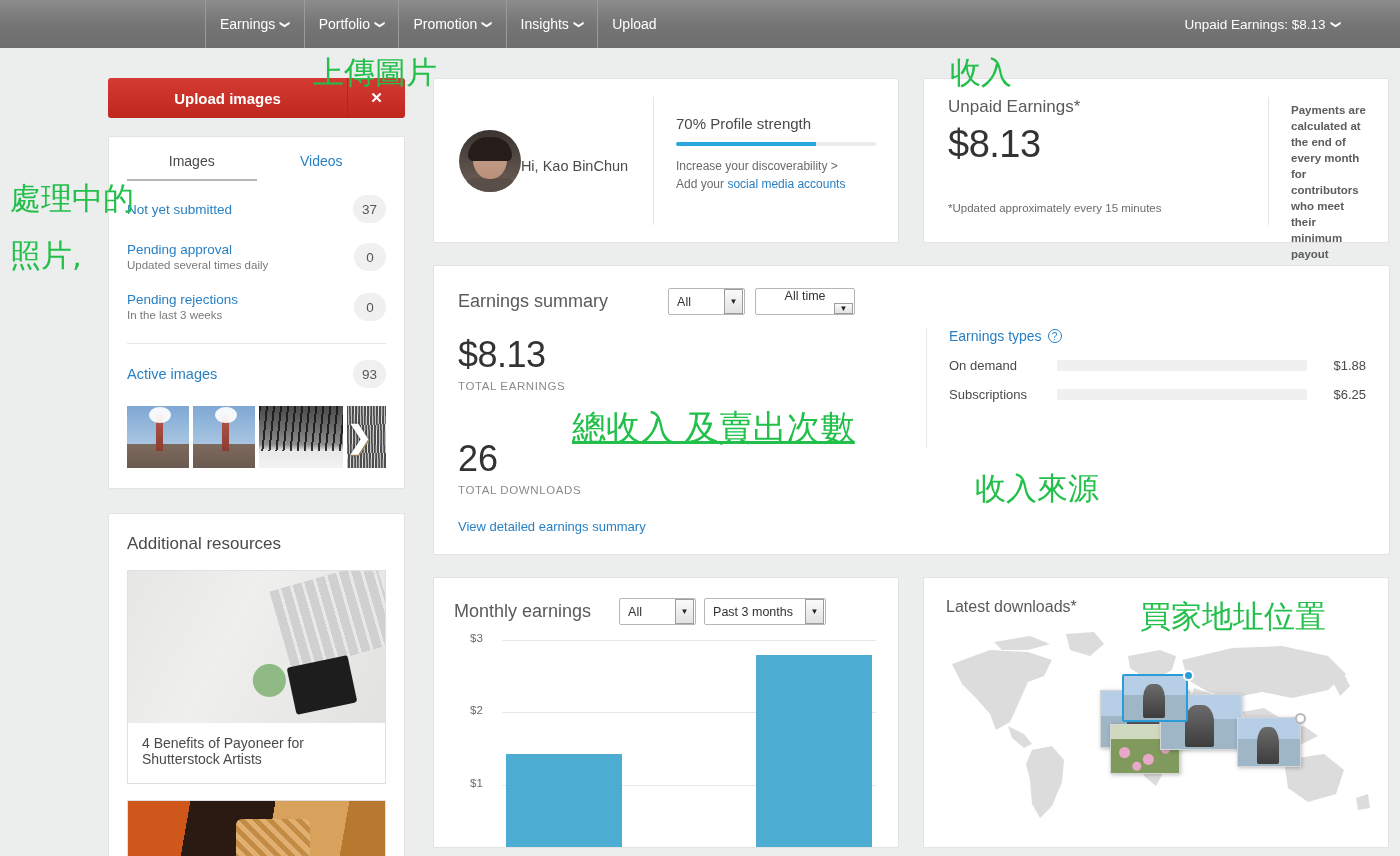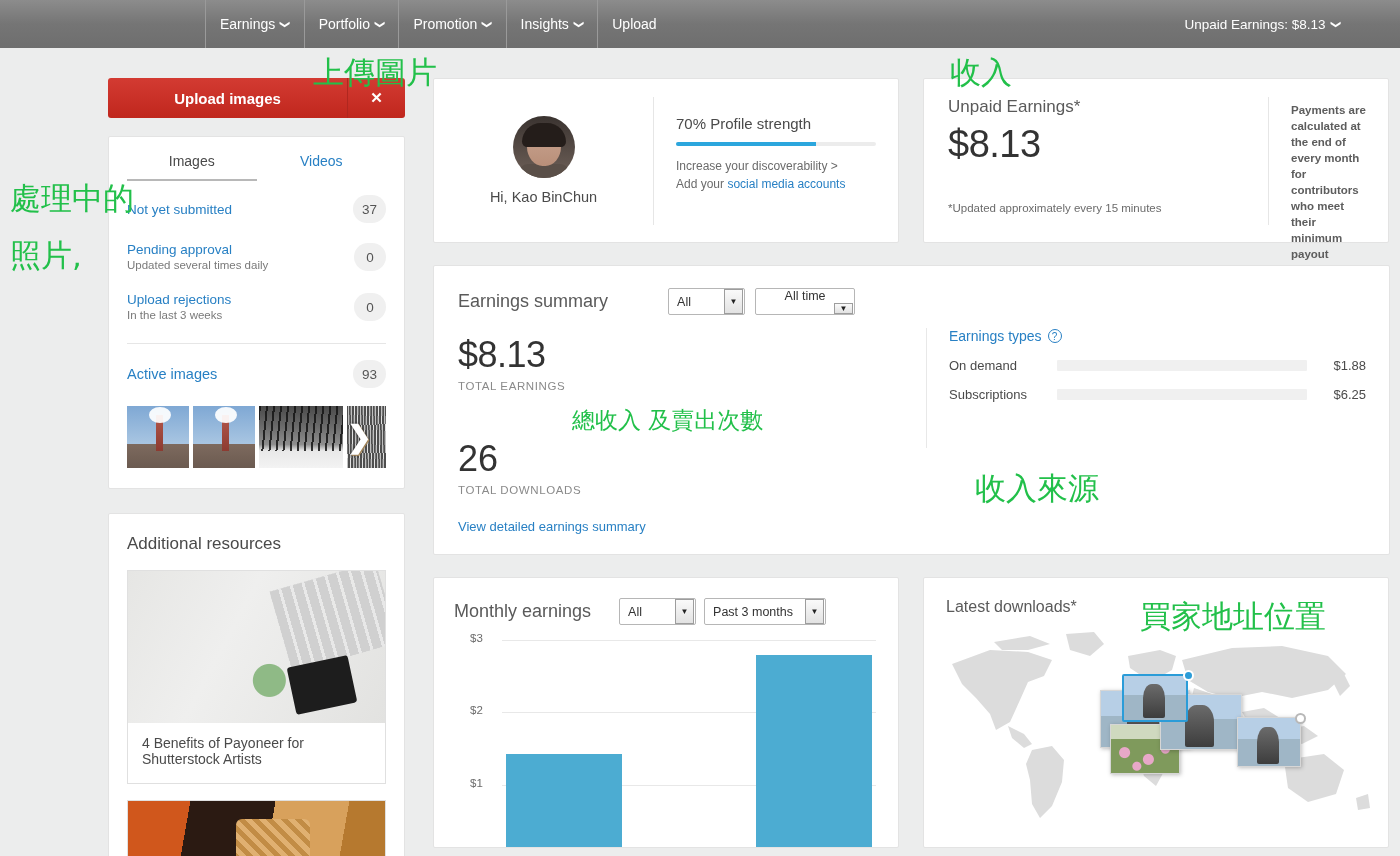--- a/index.html
+++ b/index.html
@@ -146,21 +146,21 @@
     content:""; position:absolute; left:42%; top:12%; width:74px; height:62px;
     background: repeating-linear-gradient(45deg,#e0b071 0 5px,#c28c45 5px 10px);
     border-radius: 6px;
   }
   .res-caption { padding: 12px 14px 16px 14px; font-size: 14px; color: #4a4a4a; line-height: 16px; }
 
   
   .row-top { display: flex; gap: 24px; }
   .profile-card { width: 466px; height: 165px; display: flex; align-items: center; }
   .profile-left {
-    width: 232px; display: flex; flex-direction: column; align-items: center; justify-content: center;
+    width: 232px; display: flex; align-items: center; justify-content: center;
   }
   .avatar {
     width: 62px; height: 62px; border-radius: 50%; overflow: hidden; position: relative;
     background: linear-gradient(to bottom,#3a3330,#6f6159);
   }
   .avatar .face {
     position:absolute; left:50%; top:46%; transform:translate(-50%,-50%);
     width:34px; height:42px; border-radius:48% 48% 46% 46%;
     background: linear-gradient(to bottom,#caa693,#b98f79);
   }
@@ -343,21 +343,21 @@
       <div class="statrow">
         <div class="txt">
           <div class="t1">Pending approval</div>
           <div class="t2">Updated several times daily</div>
         </div>
         <div class="pill">0</div>
       </div>
 
       <div class="statrow">
         <div class="txt">
-          <div class="t1">Upload rejections</div>
+          <div class="t1">Pending rejections</div>
           <div class="t2">In the last 3 weeks</div>
         </div>
         <div class="pill">0</div>
       </div>
 
       <div class="divider"></div>
 
       <div class="statrow">
         <div class="txt">
           <div class="t1" style="font-size:14.5px">Active images</div>
@@ -555,16 +555,16 @@
       </div>
     </div>
   </div>
 </div>
 
 <div id="anno-layer">
     <div class="anno" style="left: 313px; top: 52px; font-size: 31px;">上傳圖片</div>
     <div class="anno" style="left: 10px; top: 178px; font-size: 31px;">處理中的</div>
     <div class="anno" style="left: 10px; top: 235px; font-size: 31px;">照片,</div>
     <div class="anno" style="left: 950px; top: 52px; font-size: 31px;">收入</div>
-    <div class="anno" style="left: 572px; top: 405px; font-size: 23px;">總收入 及賣出次數</div>
+    <div class="anno" style="left: 572px; top: 405px; font-size: 34px; text-decoration: underline;">總收入 及賣出次數</div>
     <div class="anno" style="left: 975px; top: 468px; font-size: 31px;">收入來源</div>
     <div class="anno" style="left: 1140px; top: 596px; font-size: 31px;">買家地址位置</div>
   </div>
 
 </body></html>

